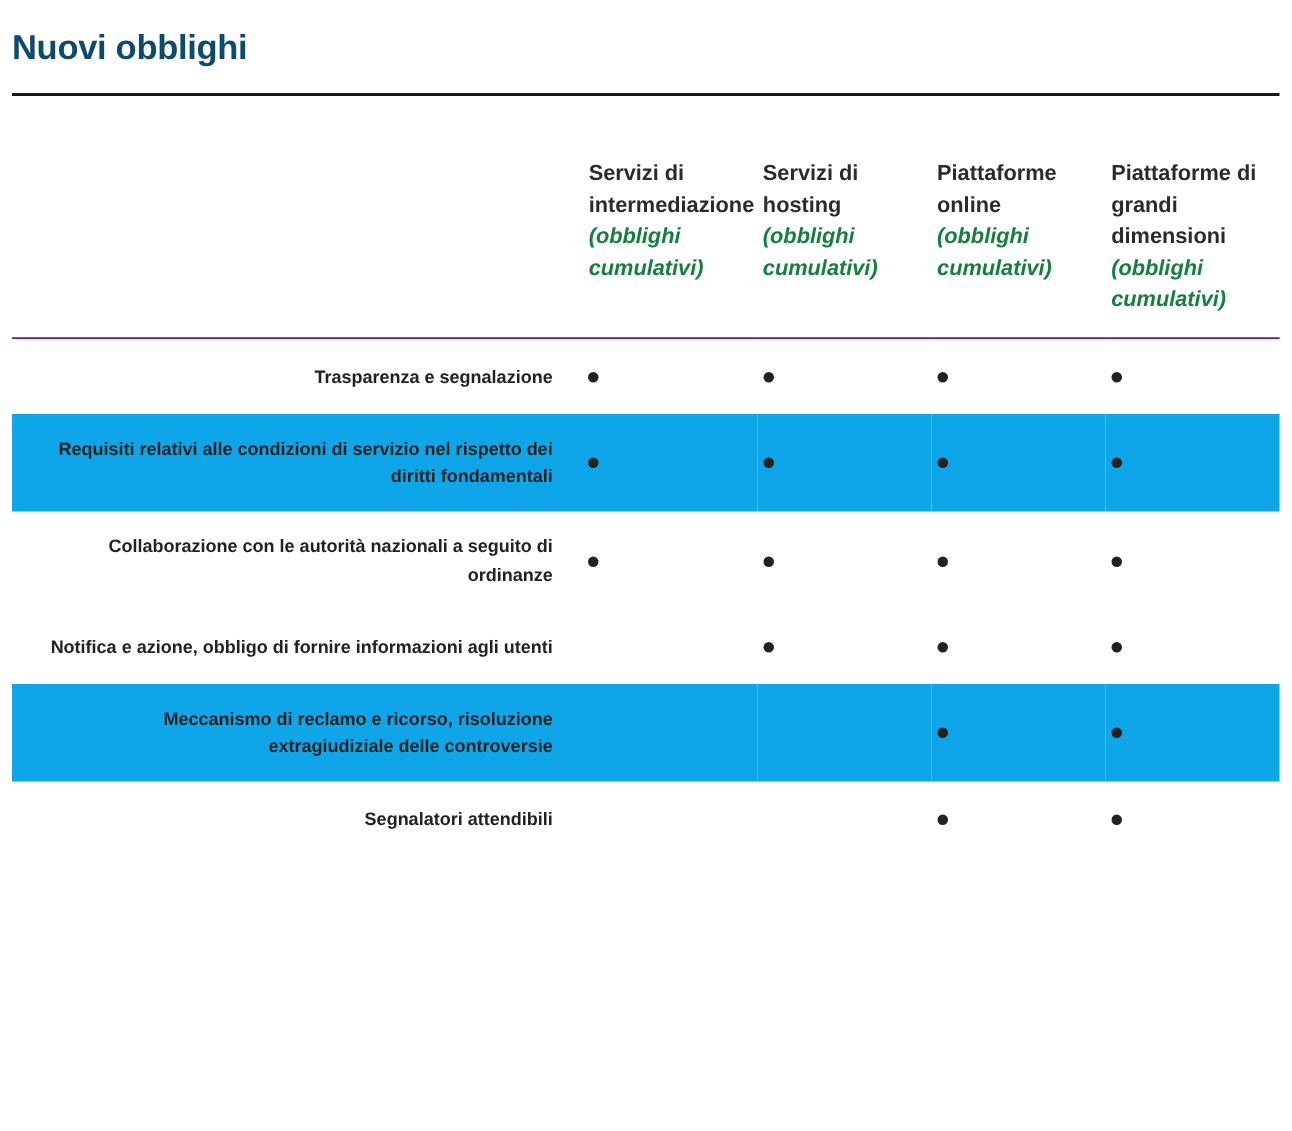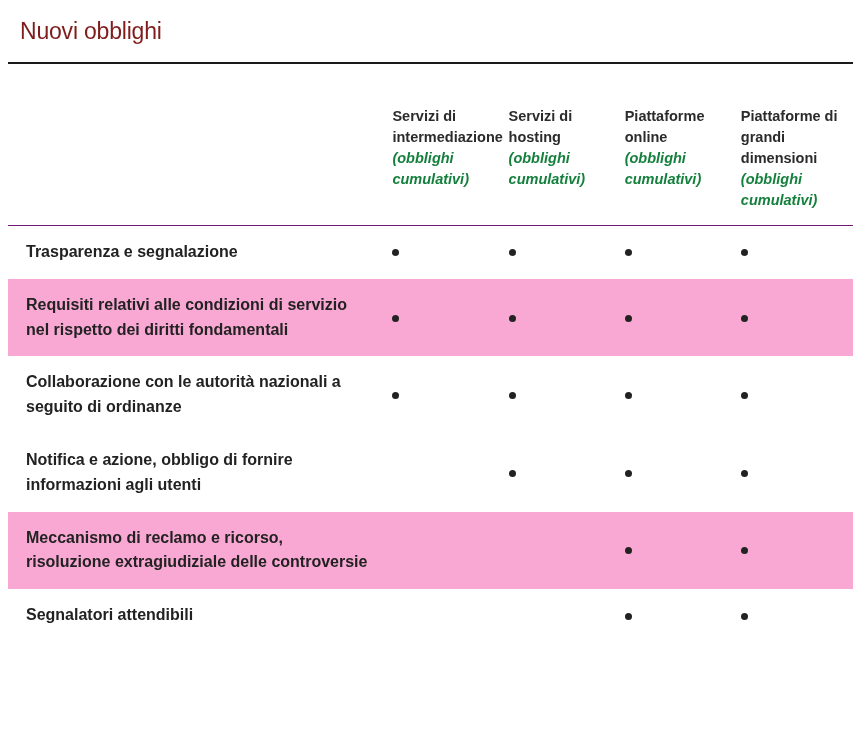--- a/index.html
+++ b/index.html
@@ -16,23 +16,23 @@
   }
   .page {
     position: relative;
     width: 861px;
     height: 754px;
     box-sizing: border-box;
     padding: 0 8px;
   }
   .title {
     font-size: 23px;
-    font-weight: normal;
-    color: #7f1d1d;
-    margin: 18px 0 0 12px;
+    font-weight: bold;
+    color: #0c4a6e;
+    margin: 18px 0 0 0;
     letter-spacing: -0.2px;
   }
   .title-rule {
     margin-top: 17px;
     border-top: 2px solid #1a1a1a;
     width: 845px;
   }
   table.obblighi {
     border-collapse: collapse;
     width: 845px;
@@ -59,35 +59,36 @@
   .head-name {
     display: block;
   }
   .head-sub {
     display: block;
     font-style: italic;
     font-weight: bold;
     color: #15803d;
   }
   tbody tr.row-alt {
-    background: #f9a8d4;
+    background: #0ea5e9;
   }
   tbody td {
     font-size: 14px;
     font-weight: bold;
     color: #222222;
     vertical-align: middle;
     padding: 14px 4px;
     line-height: 1.55;
     border: none;
   }
   tbody td.label-cell {
     padding-left: 18px;
     padding-right: 20px;
-    font-size: 16px;
+    font-size: 12px;
+    text-align: right;
   }
   tbody td.mark-cell {
     text-align: left;
     padding-left: 4px;
   }
   .dot {
     display: inline-block;
     width: 7px;
     height: 7px;
     border-radius: 50%;

